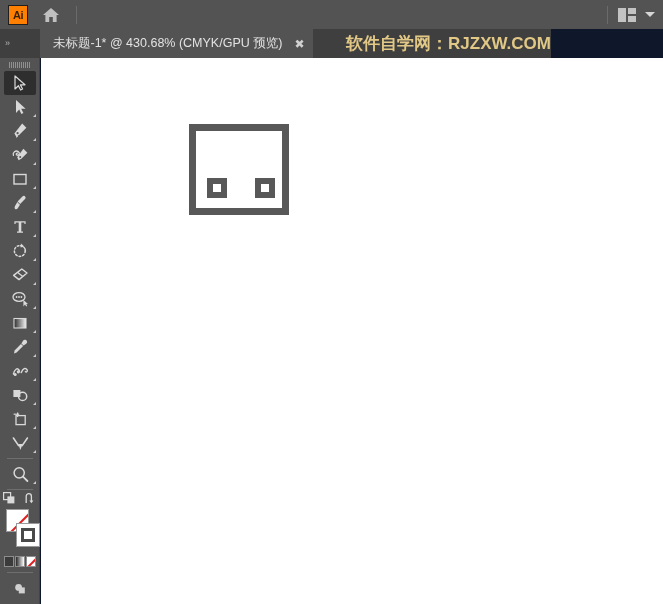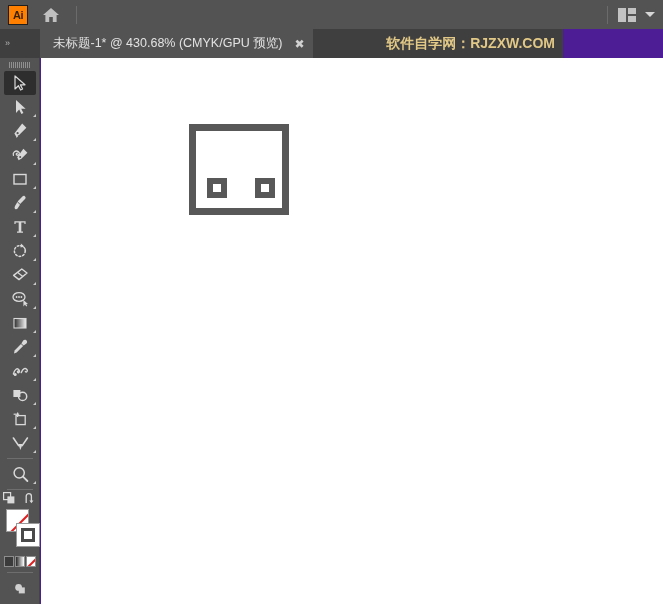--- a/index.html
+++ b/index.html
@@ -11,21 +11,21 @@
     width: 663px;
     height: 604px;
     overflow: hidden;
     font-family: "Liberation Sans", "DejaVu Sans", sans-serif;
     -webkit-font-smoothing: antialiased;
   }
   .app {
     position: relative;
     width: 663px;
     height: 604px;
-    background: #4c1d95;
+    background: #0f172a;
   }
 
   
   .menubar {
     position: absolute;
     left: 0; top: 0;
     width: 663px; height: 29px;
     background: #535353;
     display: flex;
     align-items: center;
@@ -96,21 +96,20 @@
     border-top: 5px solid #d6d6d6;
     cursor: pointer;
   }
 
   
   .tabbar {
     position: absolute;
     left: 0; top: 29px;
     width: 551px; height: 29px;
     background: #3f3f3f;
-    padding-left: 12px;
   }
   .tab {
     position: absolute;
     left: 40px; top: 0;
     height: 29px;
     background: #535353;
     display: flex;
     align-items: center;
     padding: 0 9px 0 13px;
     box-sizing: border-box;
@@ -123,25 +122,25 @@
   }
   .tab-close {
     color: #d2d2d2;
     font-size: 12px;
     margin-left: 12px;
     line-height: 1;
     cursor: pointer;
   }
   .watermark {
     position: absolute;
-    right: 8px; top: 0;
+    right: 0; top: 0;
     height: 29px;
     line-height: 29px;
     color: #e2c886;
-    font-size: 14px;
+    font-size: 17px;
     font-weight: bold;
     white-space: nowrap;
   }
 
   
   .toolstrip-head {
     position: absolute;
     left: 0; top: 29px;
     width: 40px; height: 29px;
     background: #3f3f3f;

